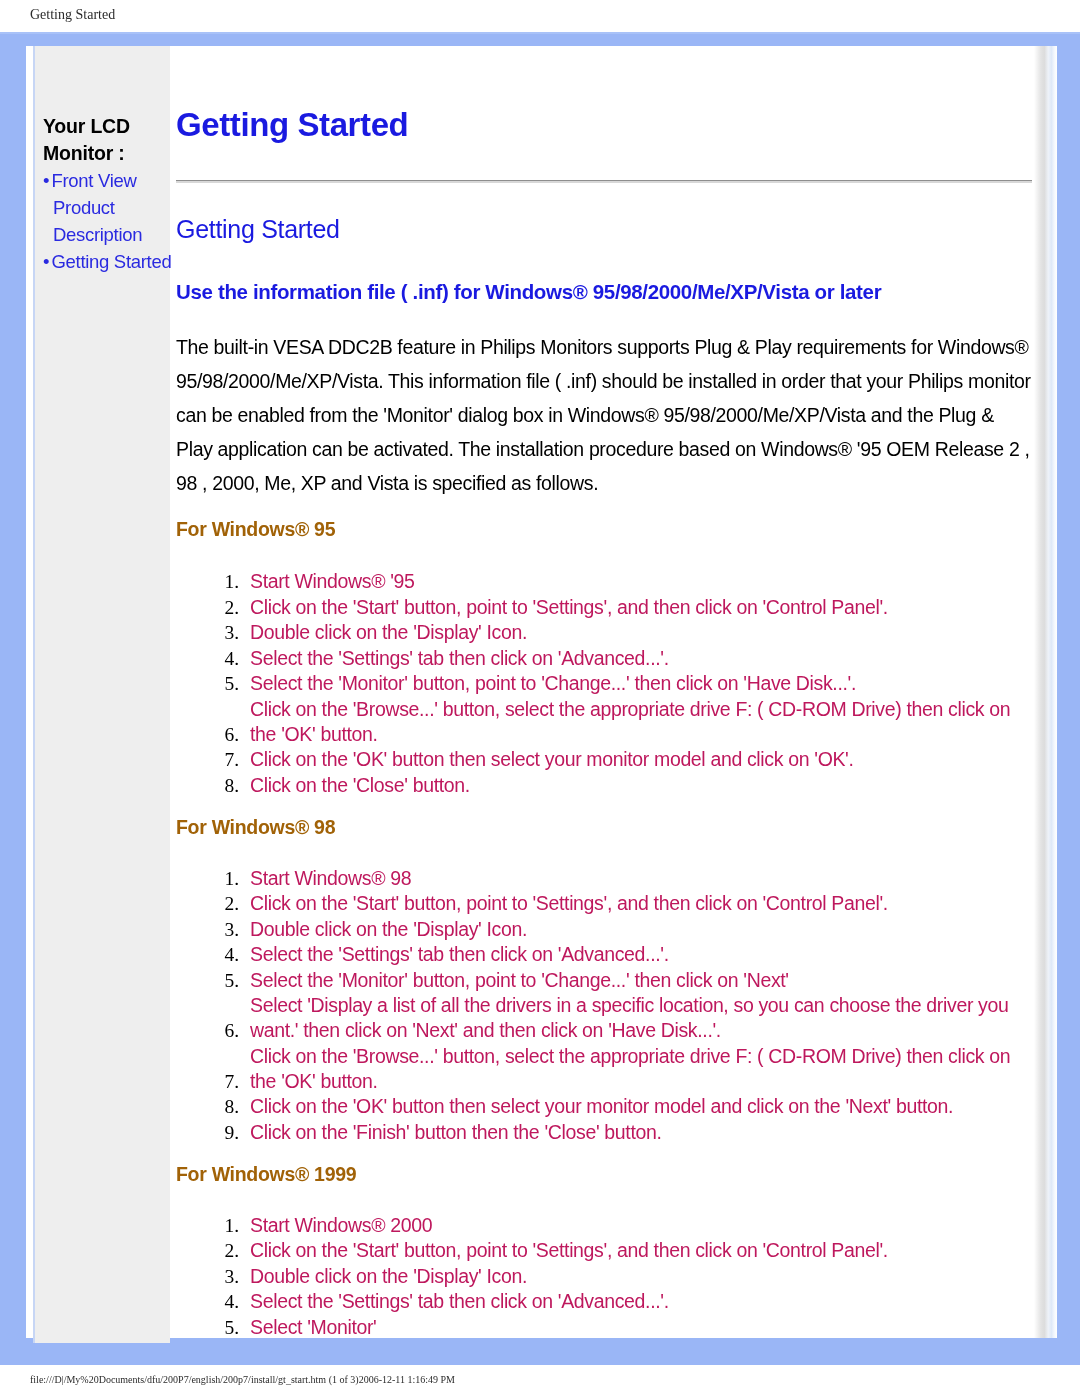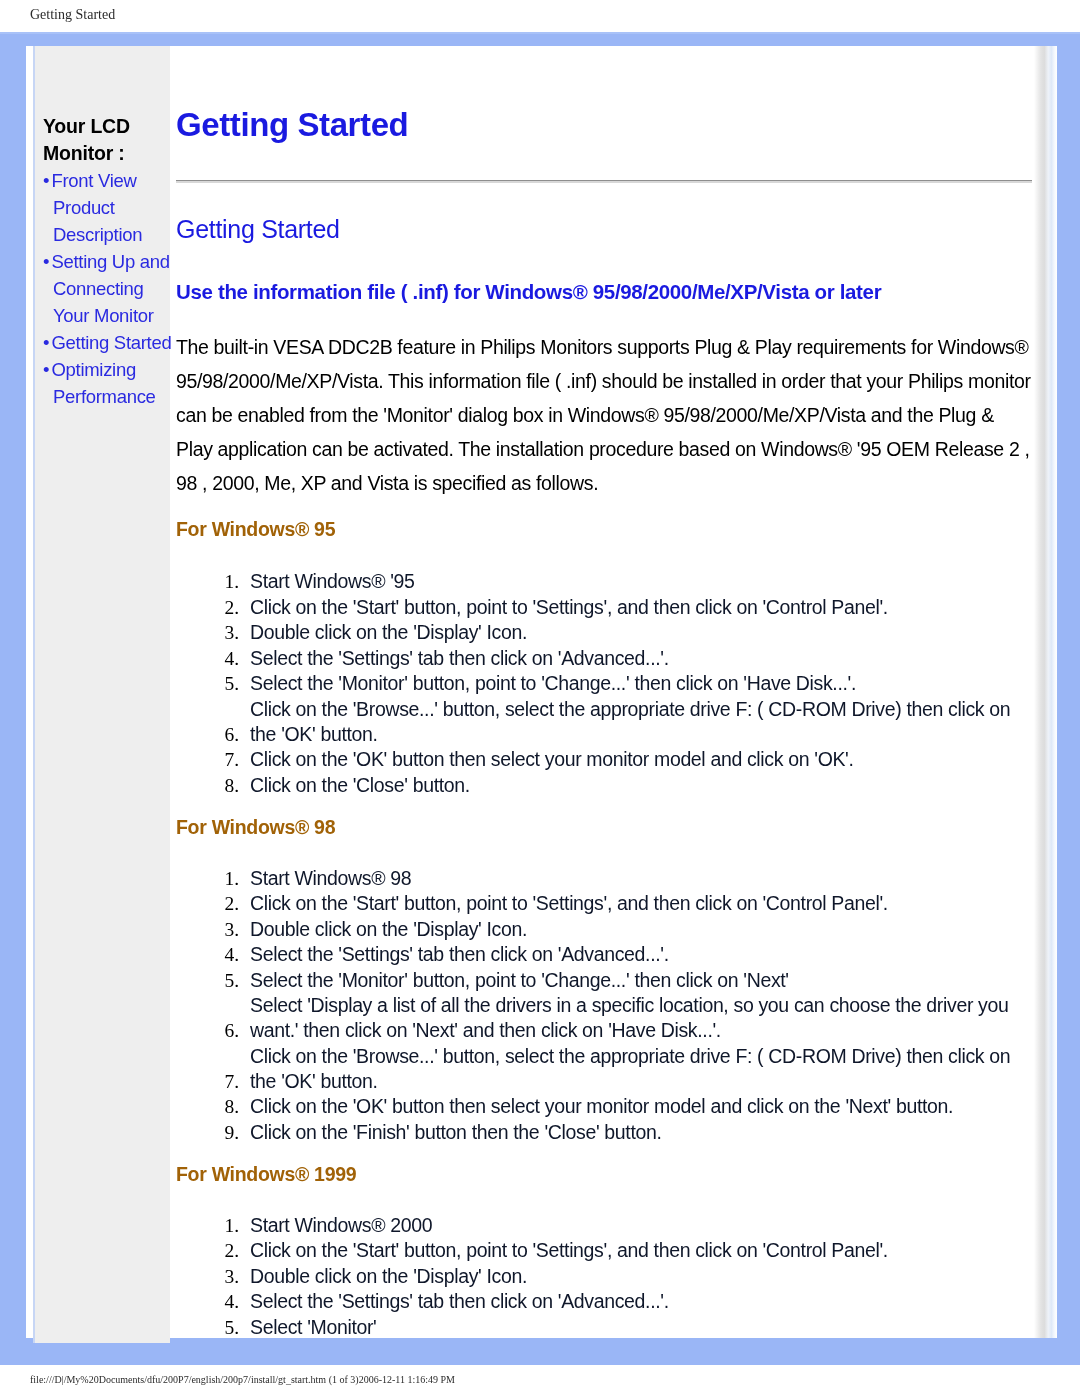--- a/index.html
+++ b/index.html
@@ -176,21 +176,21 @@
     font-size: 19.5px;
   }
   ol.steps > li {
     line-height: 25px;
     padding-left: 6px;
     margin: 0 0 0.5px 0;
   }
   ol.steps > li > span {
     font-family: "Liberation Sans", sans-serif;
     font-size: 19.5px;
-    color: #0f172a;
+    color: #be185d;
     letter-spacing: -0.35px;
     display: inline-block;
   }
   .w95 ol.steps { margin-top: 28px; }
 </style>
 </head>
 <body>
 
 <div class="print-header">Getting Started</div>
 
@@ -200,23 +200,21 @@
 
 <div class="page-inner"></div>
 
 <div class="edge-strip"></div>
 
 <div class="sidebar">
   <div class="sidebar-inner">
     <div class="sidebar-title">Your LCD Monitor :</div>
     <ul class="sidebar-nav">
       <li class="nav-item"><span class="bullet">•</span><span>Front View Product Description</span></li>
-      <li class="nav-item"><span class="bullet">•</span><span>Setting Up and Connecting Your Monitor</span></li>
       <li class="nav-item"><span class="bullet">•</span><span>Getting Started</span></li>
-      <li class="nav-item"><span class="bullet">•</span><span>Optimizing Performance</span></li>
     </ul>
   </div>
 </div>
 
 <div class="content">
   <h1 class="doc-title">Getting Started</h1>
   <div class="rule"></div>
 
   <h2 class="section-title">Getting Started</h2>
   <h3 class="section-heading">Use the information file ( .inf) for Windows® 95/98/2000/Me/XP/Vista or later</h3>

